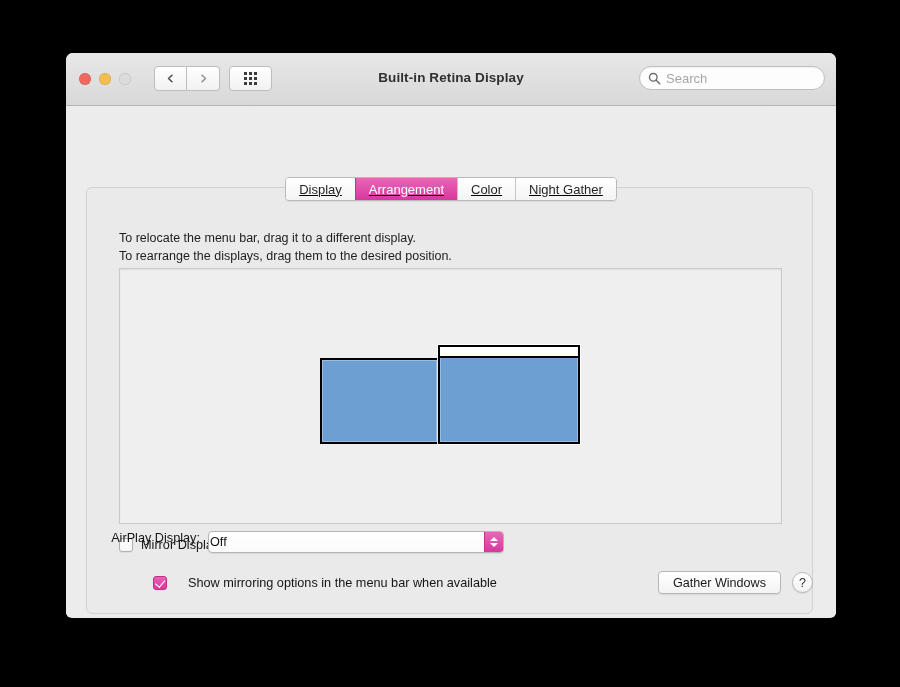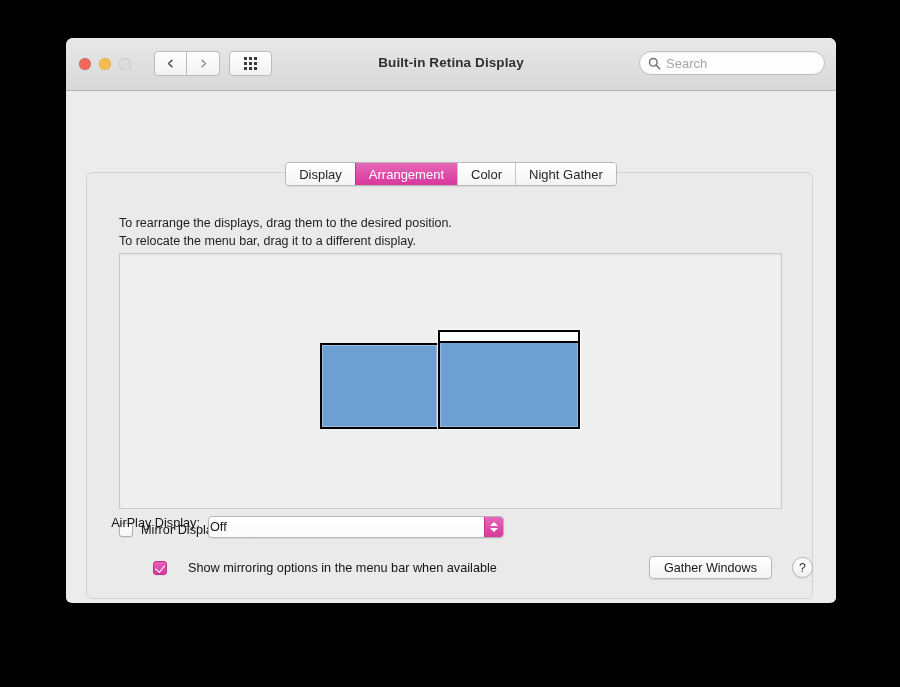--- a/index.html
+++ b/index.html
@@ -10,21 +10,21 @@
     height: 687px;
     background: #000000;
     font-family: "Liberation Sans", sans-serif;
     overflow: hidden;
   }
 
   
   #window {
     position: absolute;
     left: 66px;
-    top: 38px;
+    top: 53px;
     width: 770px;
     height: 565px;
     background: #ececec;
     border-radius: 7px 7px 6px 6px;
     box-shadow: 0 0 0 0.5px rgba(0,0,0,0.28), 0 8px 26px rgba(0,0,0,0.35);
     overflow: hidden;
   }
 
   
   #titlebar {
@@ -145,20 +145,21 @@
     z-index: 5;
   }
   .tabs-inner {
     display: flex;
     border: 1px solid #b9b9b9;
     border-radius: 4px;
     overflow: hidden;
     box-shadow: 0 1px 1px rgba(0,0,0,0.07);
     background: #fff;
     height: 24px;
+    text-decoration: underline;
   }
   .tab {
     padding: 0 13px;
     height: 100%;
     display: flex;
     align-items: center;
     font-size: 13px;
     color: #262626;
     background: linear-gradient(to bottom, #ffffff, #f4f4f4);
     border-left: 1px solid #c6c6c6;
@@ -314,21 +315,21 @@
     width: 727px;
     display: flex;
     align-items: center;
   }
   #mirroring-opts {
     display: flex; align-items: center; gap: 21px;
     margin-left: 67px;
   }
   #bottom-right {
     margin-left: auto;
-    display: flex; align-items: center; gap: 20px;
+    display: flex; align-items: center; gap: 11px;
   }
   #gather-btn {
     height: 23px;
     padding: 0 14px;
     background: linear-gradient(to bottom, #ffffff, #f3f3f3);
     border: 1px solid #b7b7b7;
     border-radius: 4px;
     font-size: 12.6px;
     color: #181818;
     display: flex; align-items: center;
@@ -406,22 +407,22 @@
         <div class="tab">Display</div>
         <div class="tab selected">Arrangement</div>
         <div class="tab">Color</div>
         <div class="tab">Night Gather</div>
       </div>
     </div>
 
     <div id="panel">
 
       <div id="instructions">
+        <div>To relocate the menu bar, drag it to a different display.</div>
         <div>To rearrange the displays, drag them to the desired position.</div>
-        <div>To relocate the menu bar, drag it to a different display.</div>
       </div>
 
       <div id="canvas">
         <div class="display-rect" id="display-left"></div>
         <div class="display-rect" id="display-right">
           <div id="menubar-strip"></div>
         </div>
       </div>
 
       <div id="mirror-row">

